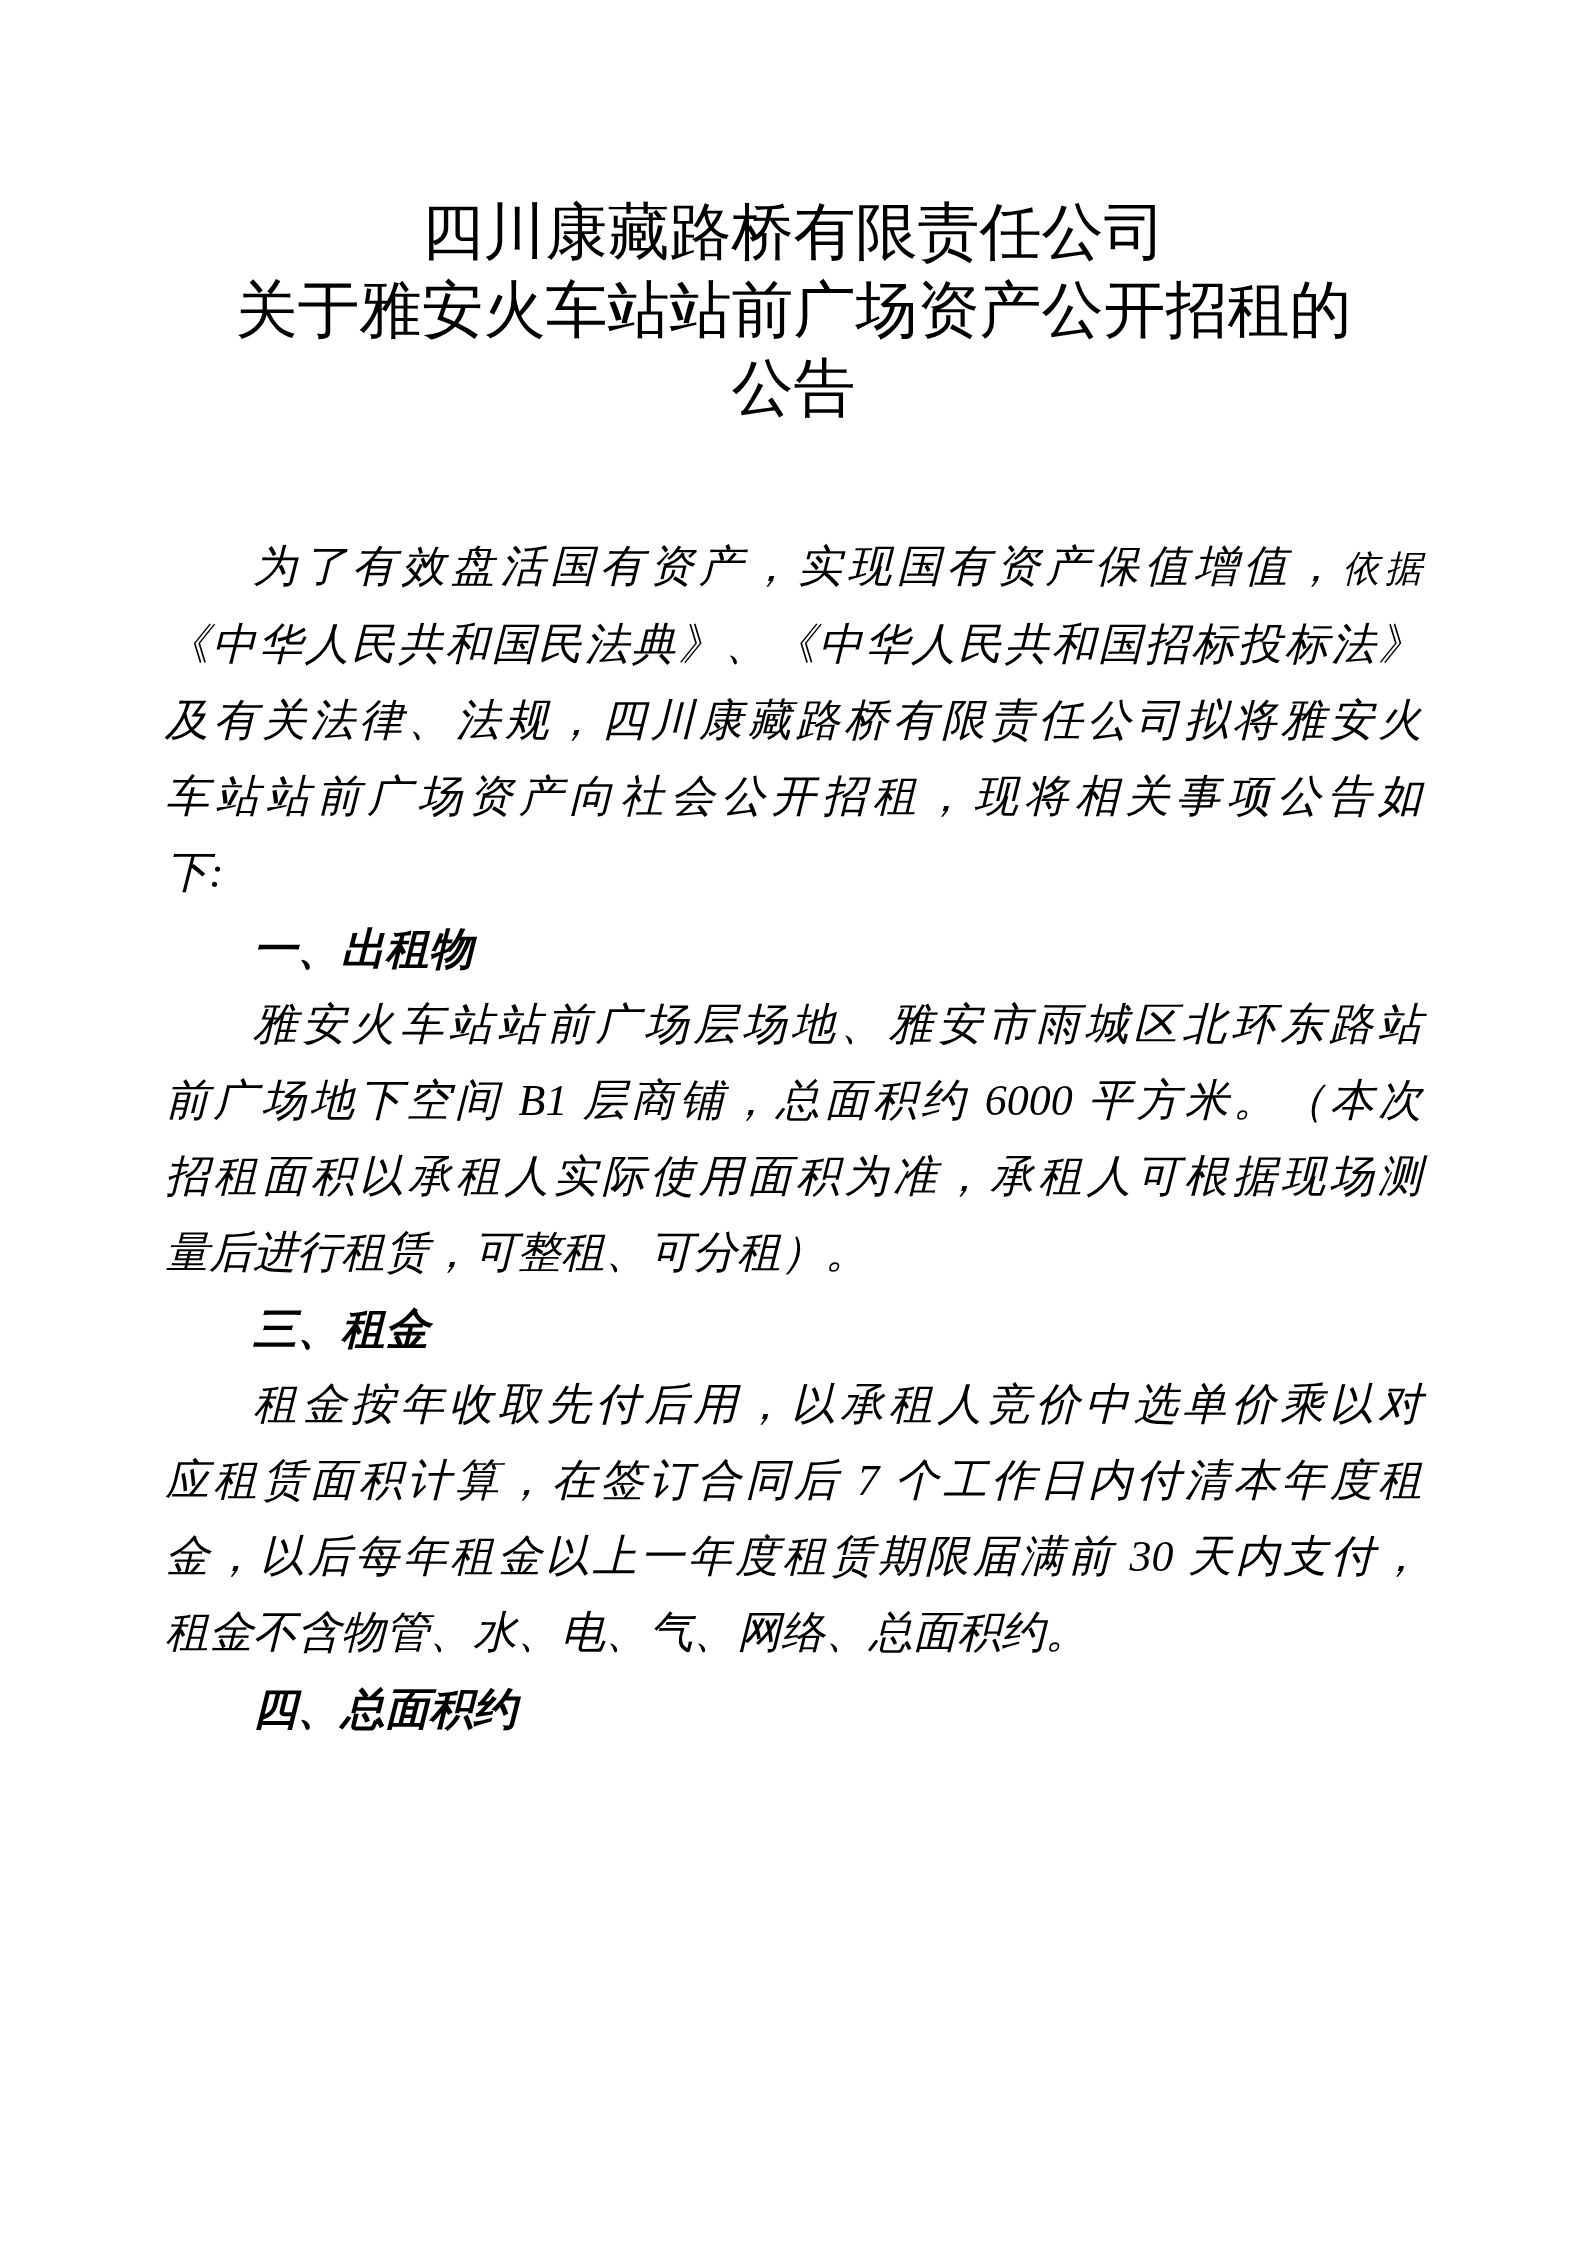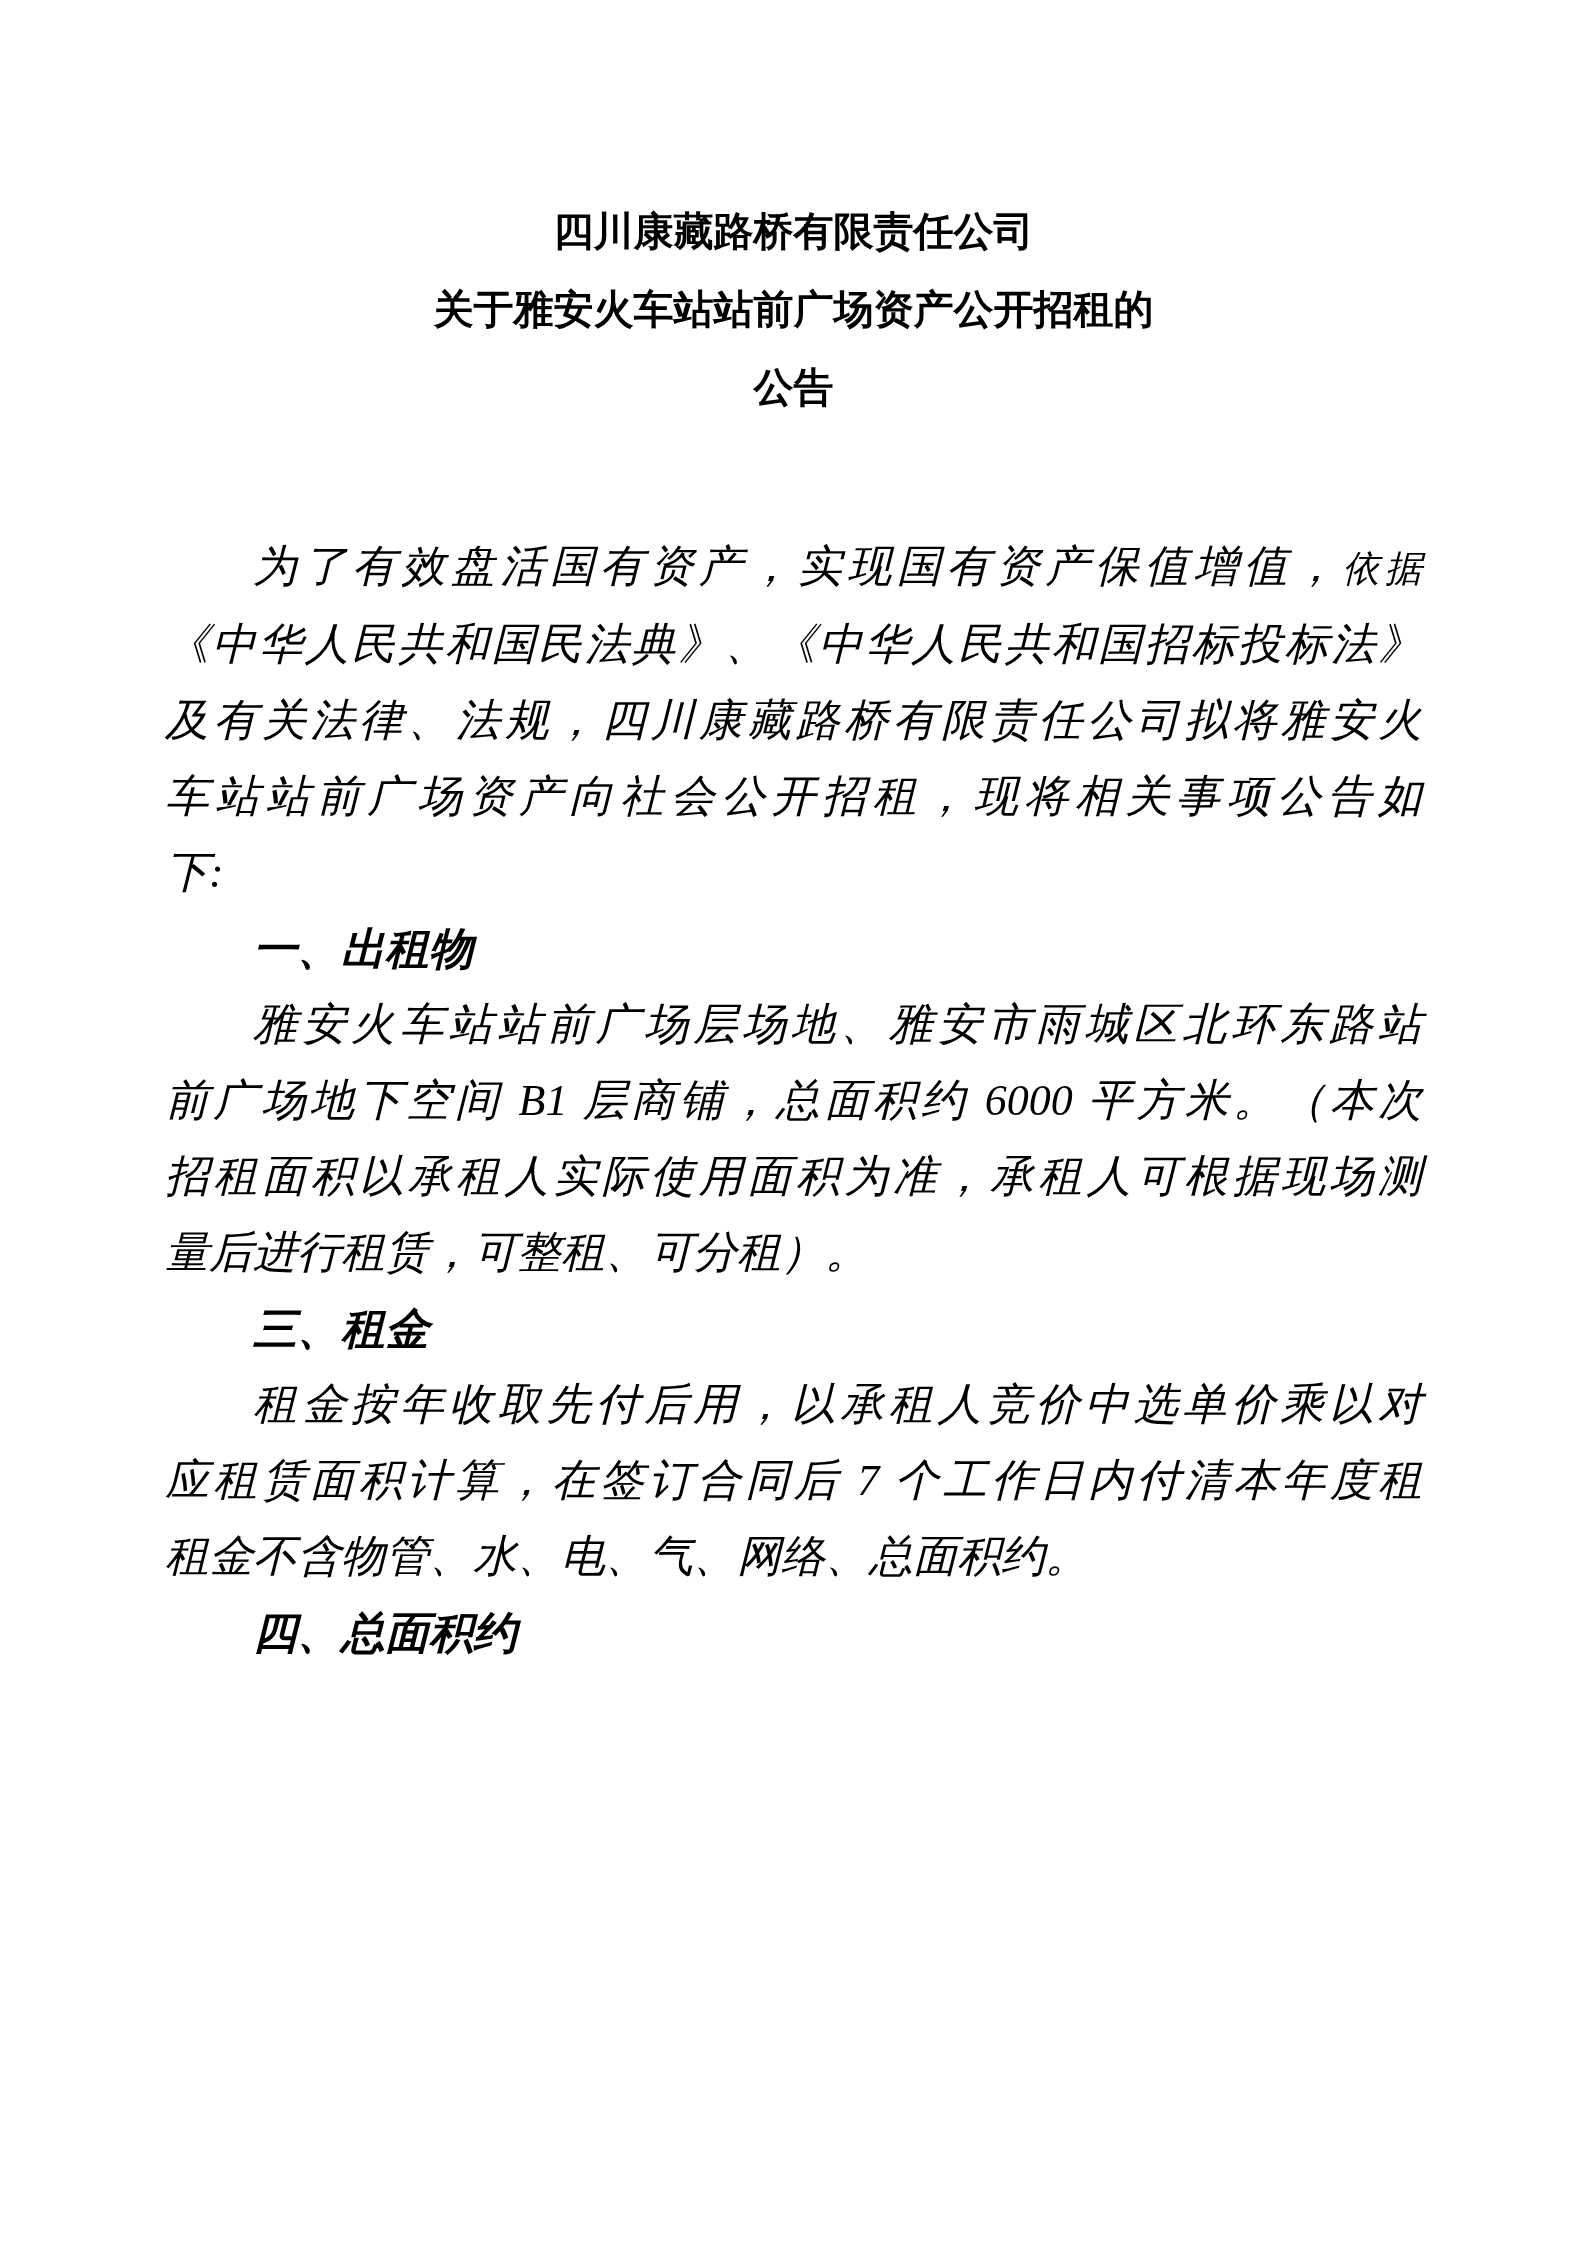--- a/index.html
+++ b/index.html
@@ -16,22 +16,22 @@
   }
   .page {
     box-sizing: border-box;
     width: 1587px;
     height: 2245px;
     padding: 193px 165px 0 165px;
     background: #ffffff;
   }
   .doc-title {
     text-align: center;
-    font-weight: 700;
-    font-size: 40px;
+    font-weight: 400;
+    font-size: 62px;
     line-height: 78px;
     font-family: "Liberation Serif", "DejaVu Serif", serif;
   }
   .doc-body {
     margin-top: 102px;
     font-size: 44px;
     line-height: 76px;
   }
   .line {
     text-align: justify;
@@ -84,20 +84,21 @@
       <div class="line">前广场地下空间 B1 层商铺，总面积约 6000 平方米。（本次</div>
       <div class="line">招租面积以承租人实际使用面积为准，承租人可根据现场测</div>
       <div class="line para-last">量后进行租赁，可整租、可分租）。</div>
     </div>
 
 
     <div>
       <div class="line heading">三、租金</div>
       <div class="line para-first">租金按年收取先付后用，以承租人竞价中选单价乘以对</div>
       <div class="line">应租赁面积计算，在签订合同后 7 个工作日内付清本年度租</div>
+      <div class="line">金，以后每年租金以上一年度租赁期限届满前 30 天内支付，</div>
       <div class="line para-last">租金不含物管、水、电、气、网络、总面积约。</div>
     </div>
 
     <div>
       <div class="line heading">四、总面积约</div>
     </div>
 
   </div>
 </div>
 

